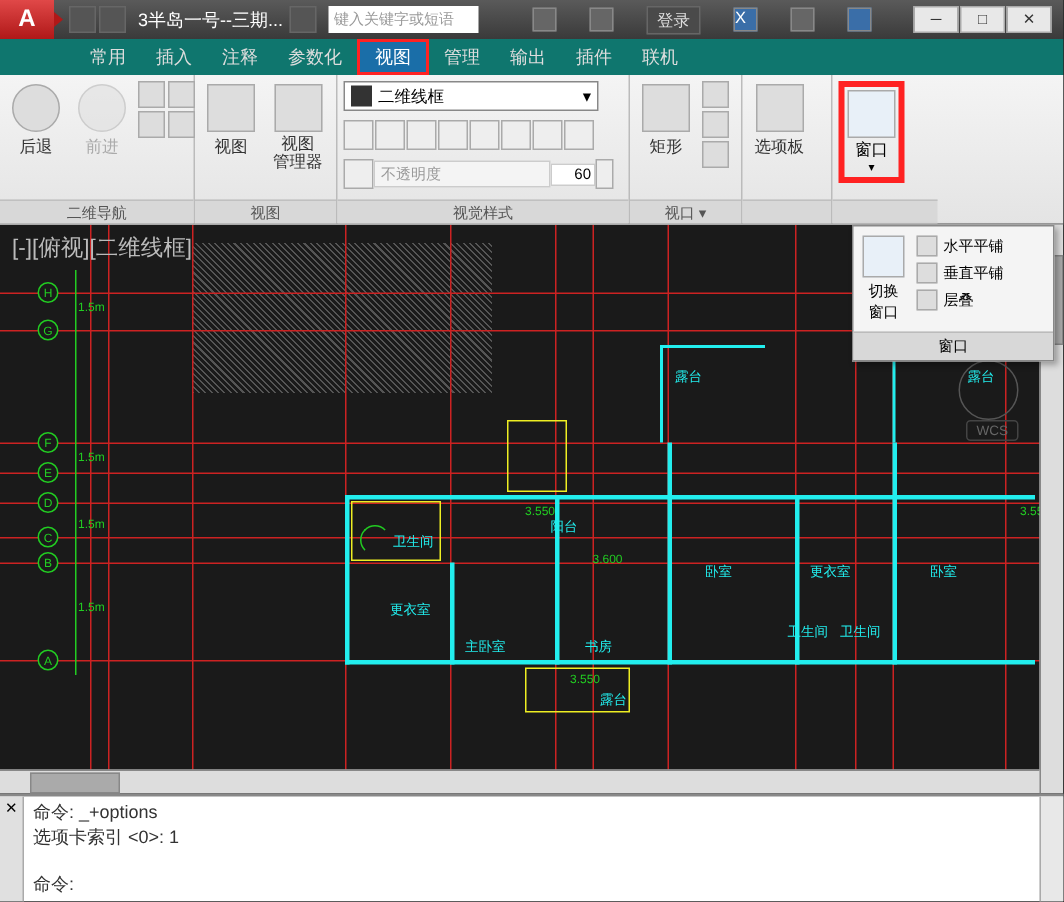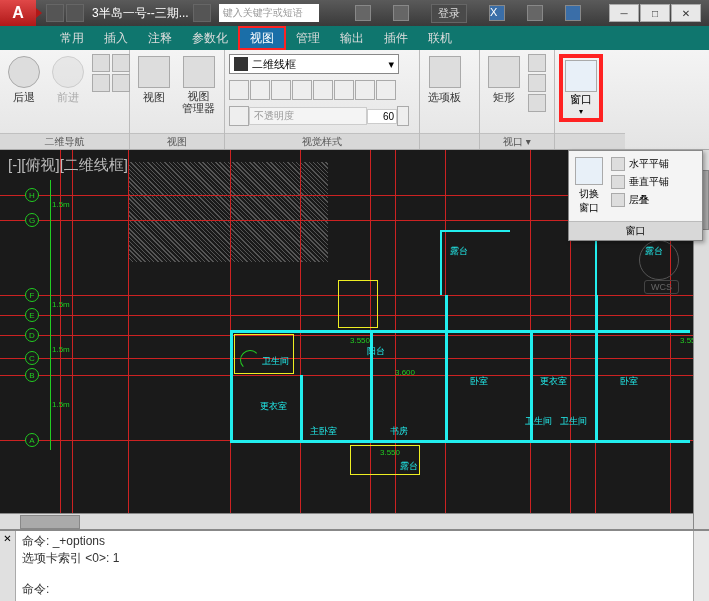--- a/index.html
+++ b/index.html
@@ -176,43 +176,43 @@
       <div class="opacity-row">
         <div class="sty-btn"></div>
         <div class="opacity-lbl">不透明度</div>
         <div class="opacity-val">60</div>
         <div class="sty-btn" style="width:12px"></div>
       </div>
     </div>
     <div class="ribbon-panel-label">视觉样式</div>
   </div>
 
+  <div class="ribbon-panel" style="width:75px">
+    <div class="ribbon-panel-body">
+      <div class="big-btn">
+        <div class="big-icon"></div>
+        <span>矩形</span>
+      </div>
+      <div style="display:flex;flex-direction:column;gap:2px">
+        <div class="small-btn"></div>
+        <div class="small-btn"></div>
+        <div class="small-btn"></div>
+      </div>
+    </div>
+    <div class="ribbon-panel-label">视口 ▾</div>
+  </div>
+
   <div class="ribbon-panel" style="width:60px">
     <div class="ribbon-panel-body">
       <div class="big-btn">
         <div class="big-icon"></div>
         <span>选项板</span>
       </div>
     </div>
     <div class="ribbon-panel-label"></div>
-  </div>
-
-  <div class="ribbon-panel" style="width:75px">
-    <div class="ribbon-panel-body">
-      <div class="big-btn">
-        <div class="big-icon"></div>
-        <span>矩形</span>
-      </div>
-      <div style="display:flex;flex-direction:column;gap:2px">
-        <div class="small-btn"></div>
-        <div class="small-btn"></div>
-        <div class="small-btn"></div>
-      </div>
-    </div>
-    <div class="ribbon-panel-label">视口 ▾</div>
   </div>
 
   <div class="ribbon-panel" style="width:70px;border-right:none">
     <div class="ribbon-panel-body">
       <div class="window-big">
         <div class="big-icon"></div>
         <span>窗口</span>
         <span style="font-size:8px">▾</span>
       </div>
     </div>

